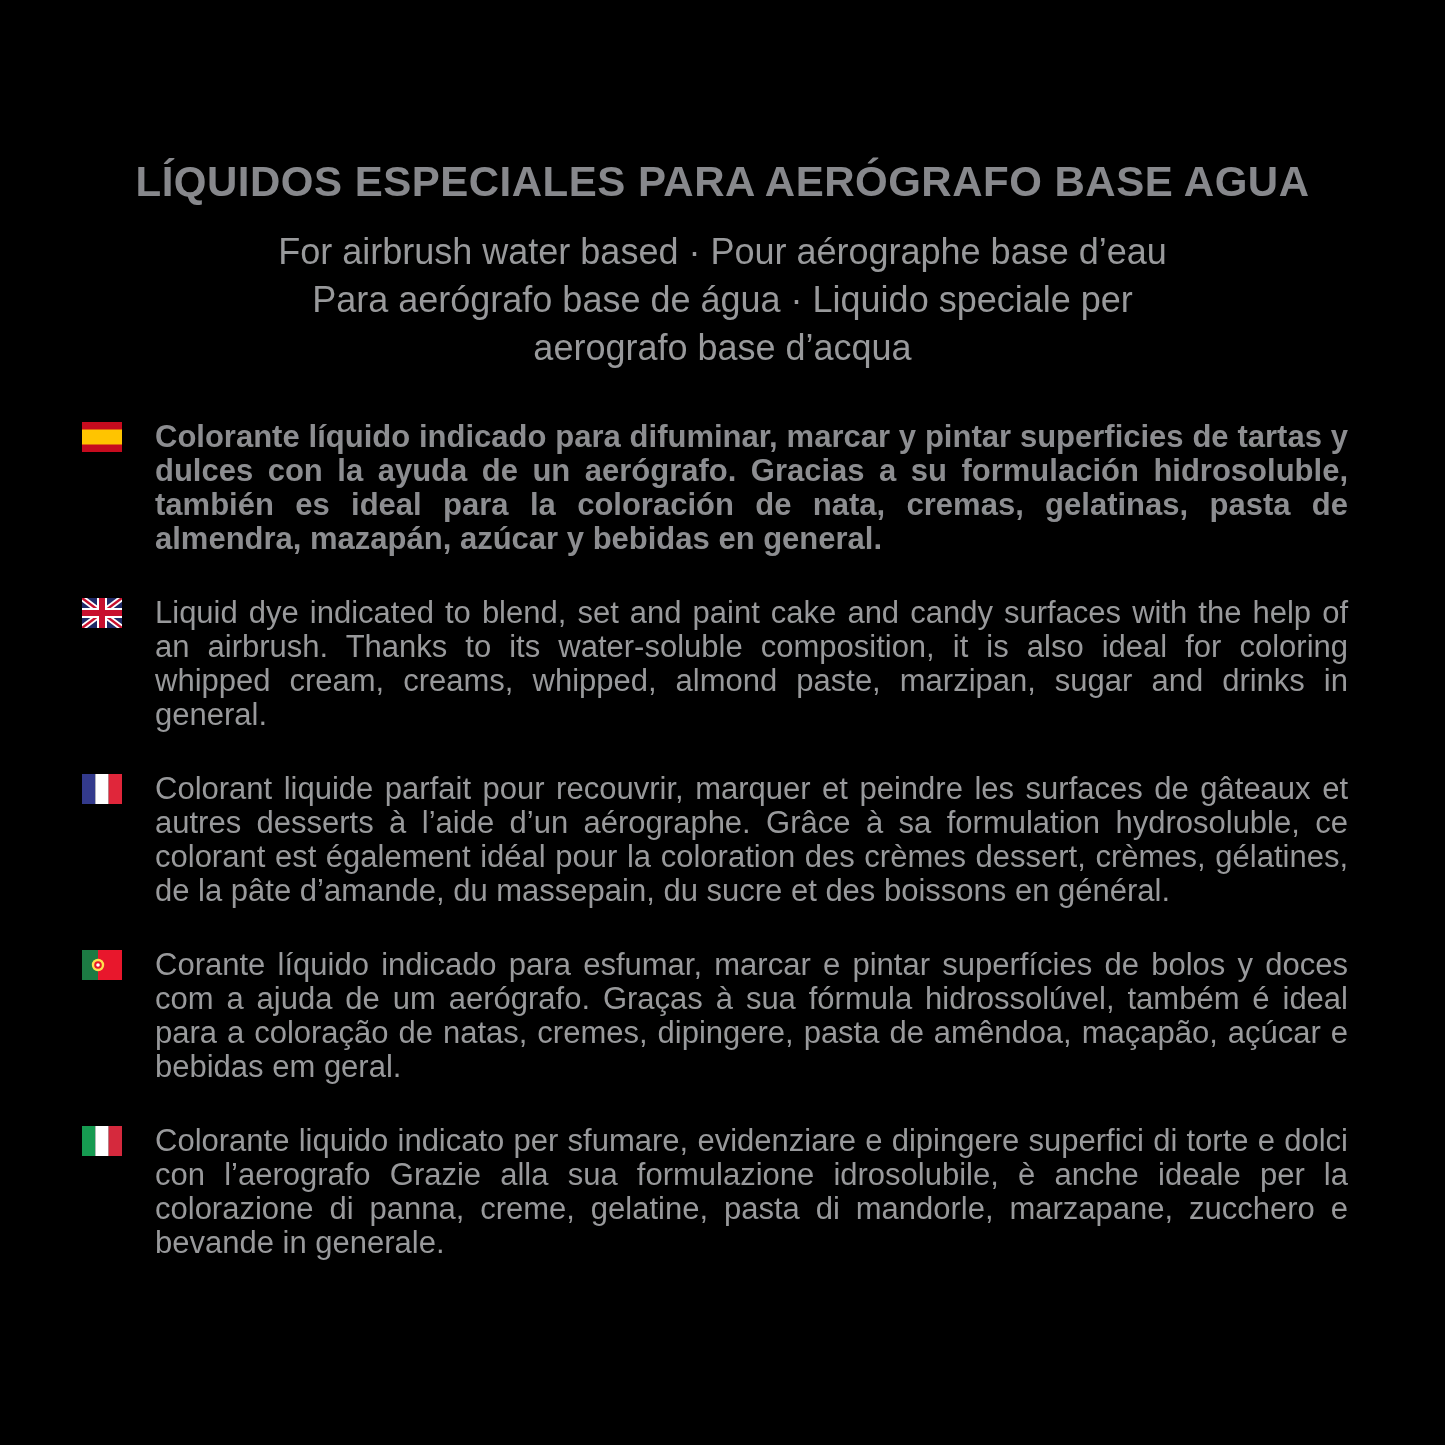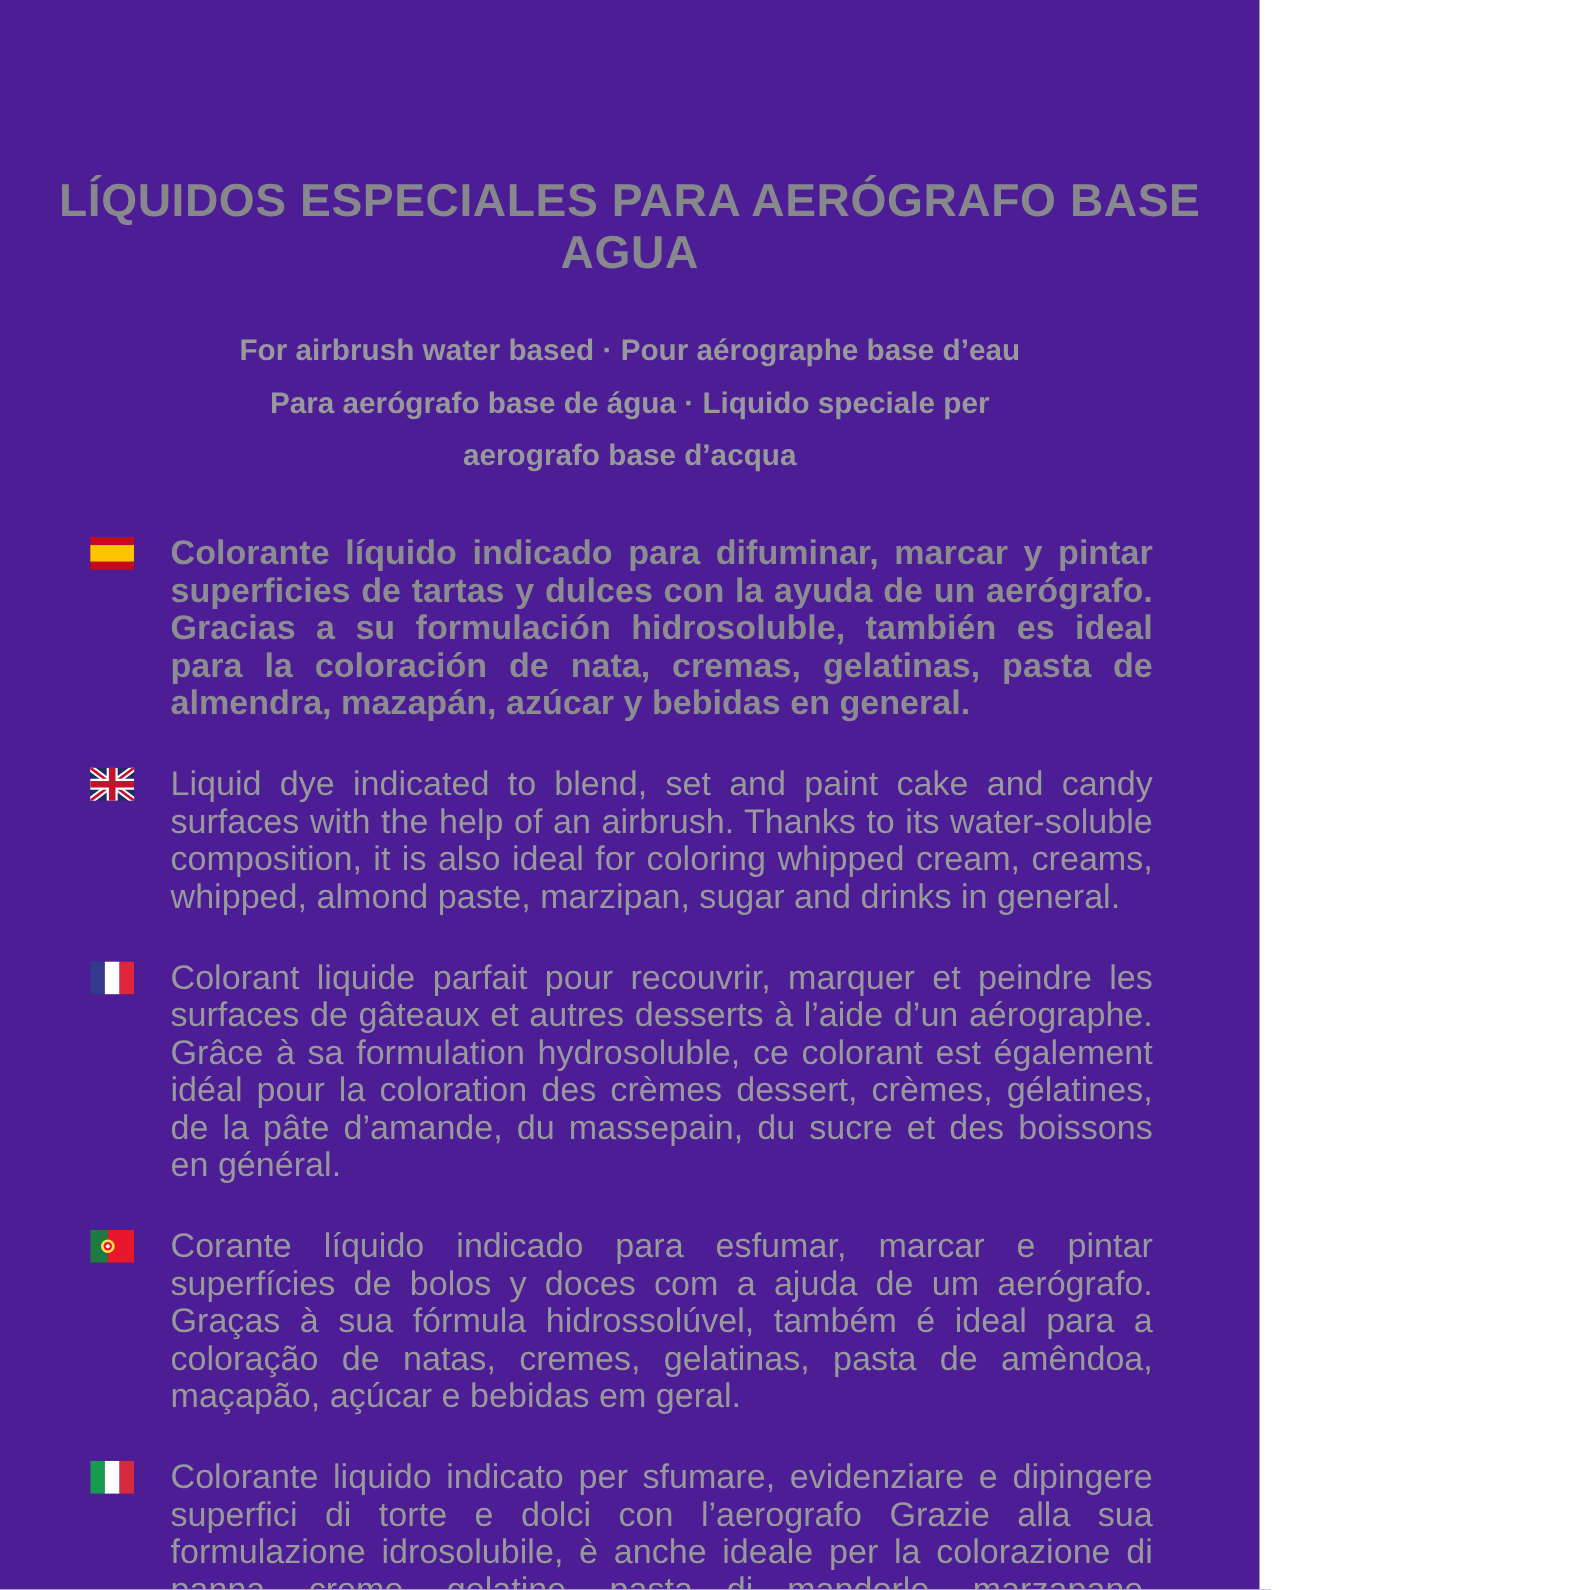--- a/index.html
+++ b/index.html
@@ -2,43 +2,43 @@
 <html><head>
 <meta charset="utf-8">
 <style>
   html, body {
     margin: 0;
     padding: 0;
     background: #ffffff;
   }
   .page {
     position: relative;
-    width: 1145px;
+    width: 1445px;
     height: 1445px;
-    background: #4c1d95;
+    background: #000000;
     overflow: hidden;
     font-family: "Liberation Sans", sans-serif;
   }
   header.doc-header {
     padding-top: 158px;
     text-align: center;
   }
   h1.title {
     margin: 0;
     font-size: 42px;
     line-height: 48px;
     font-weight: bold;
     letter-spacing: 0.5px;
     color: #87888c;
   }
   p.subtitle {
-    margin: 40px auto 0 auto;
-    font-size: 27px;
+    margin: 22px auto 0 auto;
+    font-size: 36px;
     line-height: 48px;
-    font-weight: bold;
+    font-weight: normal;
     color: #98999b;
     white-space: pre-line;
   }
   main.lang-blocks {
     margin-top: 48px;
     padding: 0 97px 0 82px;
   }
   .lang-row {
     display: flex;
     align-items: flex-start;
@@ -121,21 +121,21 @@
     <section class="lang-row">
       <span class="flag">
         <svg viewBox="0 0 40 30" xmlns="http://www.w3.org/2000/svg" aria-hidden="true">
           <rect x="0" y="0" width="16" height="30" fill="#1c7a43"></rect>
           <rect x="16" y="0" width="24" height="30" fill="#e8172c"></rect>
           <circle cx="16" cy="15" r="6.2" fill="#ffe14d"></circle>
           <circle cx="16" cy="15" r="3.8" fill="#e8172c"></circle>
           <circle cx="16" cy="15" r="1.8" fill="#ffffff"></circle>
         </svg>
       </span>
-      <p class="lang-text">Corante líquido indicado para esfumar, marcar e pintar superfícies de bolos y doces com a ajuda de um aerógrafo. Graças à sua fórmula hidrossolúvel, também é ideal para a coloração de natas, cremes, gelatinas, pasta de amêndoa, maçapão, açúcar e bebidas em geral.</p>
+      <p class="lang-text">Corante líquido indicado para esfumar, marcar e pintar superfícies de bolos y doces com a ajuda de um aerógrafo. Graças à sua fórmula hidrossolúvel, também é ideal para a coloração de natas, cremes, dipingere, pasta de amêndoa, maçapão, açúcar e bebidas em geral.</p>
     </section>
 
     <section class="lang-row">
       <span class="flag">
         <svg viewBox="0 0 40 30" xmlns="http://www.w3.org/2000/svg" aria-hidden="true">
           <rect x="0" y="0" width="13.33" height="30" fill="#169b51"></rect>
           <rect x="13.33" y="0" width="13.34" height="30" fill="#ffffff"></rect>
           <rect x="26.67" y="0" width="13.33" height="30" fill="#d5293d"></rect>
         </svg>
       </span>

